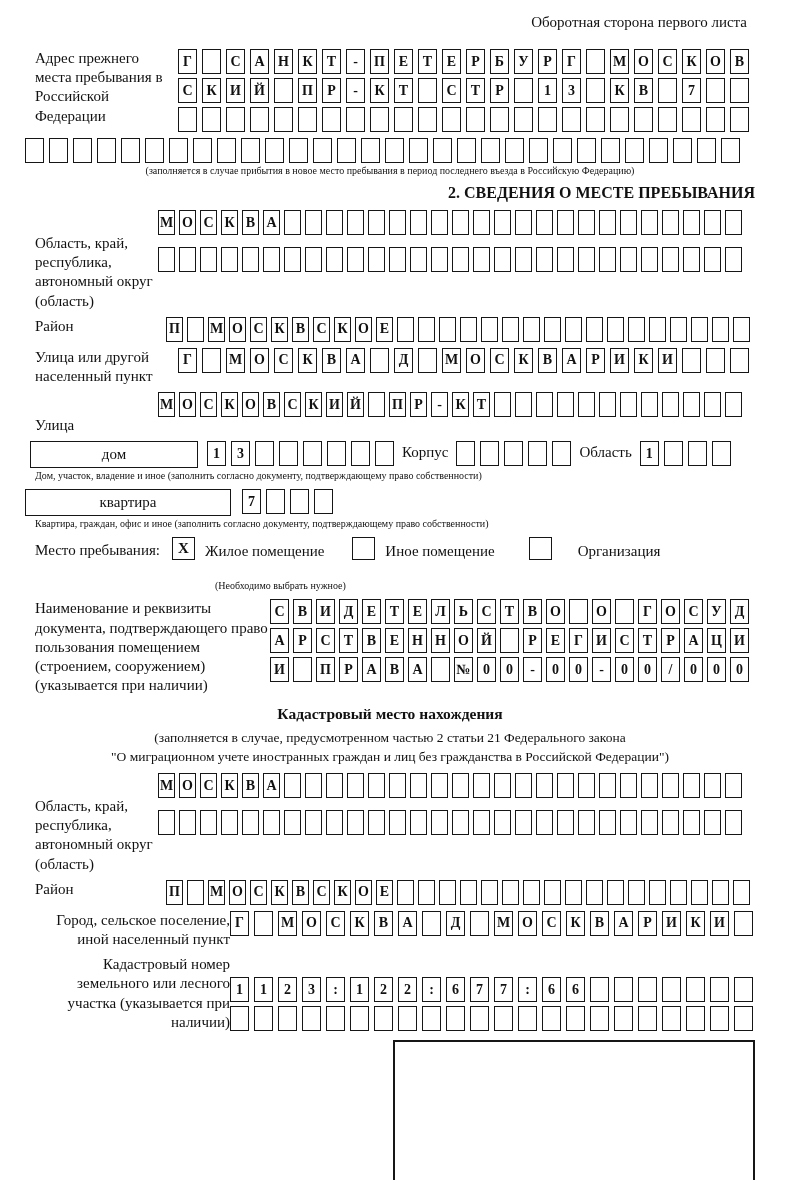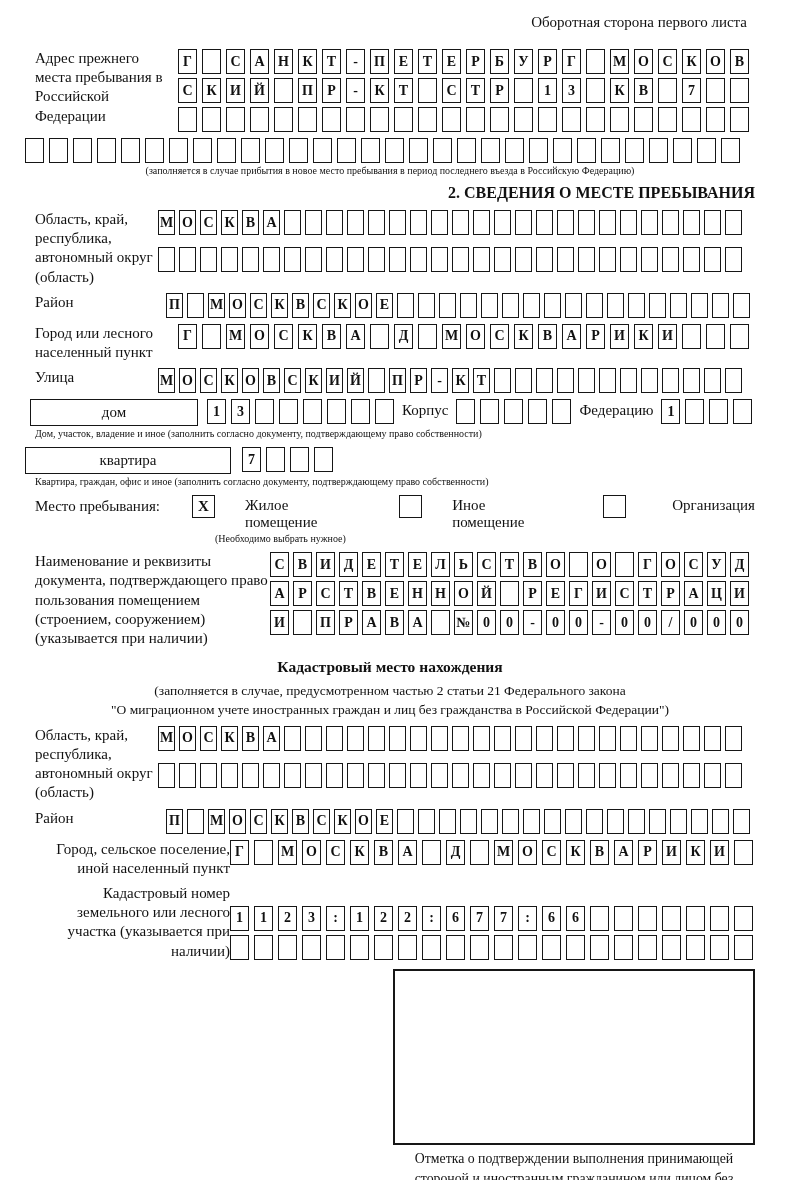--- a/index.html
+++ b/index.html
@@ -9,21 +9,21 @@
     font-family:"Liberation Serif","DejaVu Serif",serif;
     color:#111;
   }
   .page { padding:14px 45px 0 25px; }
 
   .hdr { text-align:right; font-size:15px; padding-right:8px; margin-bottom:18px; }
 
   .form-line { display:flex; align-items:flex-start; margin-bottom:6px; }
   .lbl { font-size:15px; line-height:1.28; padding-left:10px; flex:none; }
   .lbl-w143 { width:153px; }
-  .lbl-w123 { width:133px; }
+  .lbl-w123 { width:133px;margin-top:24px; }
   .lbl-w131 { width:141px; }
   .lbl-w153 { width:153px; }
   .lbl-w245 { width:245px; }
   .lbl-w205 { width:205px;text-align:right; }
 
   .rows { display:flex; flex-direction:column; }
   .cells { display:flex; }
   .cell {
     flex:none; width:19px; height:25px; border:1.6px solid #161616;
     margin-right:5px; display:flex; align-items:center; justify-content:center;
@@ -45,21 +45,21 @@
     flex:none; border:1.6px solid #161616; height:27px;
     display:flex; align-items:center; justify-content:center; font-size:15px;
   }
   .inline-lbl { font-size:15px; flex:none; padding:3px 8px 0 8px; }
 
   .chk {
     flex:none; width:23px; height:23px; border:1.6px solid #161616;
     display:flex; align-items:center; justify-content:center;
     font-size:15px; font-weight:bold; margin:0 10px;
   }
-  .mesto-row { display:flex; align-items:flex-start; margin-bottom:2px;gap:20px; }
+  .mesto-row { display:flex; align-items:flex-end; margin-bottom:20px; }
   .mesto-row .lbl { width:auto; padding-right:2px; padding-top:2px; }
   .mesto-opt { font-size:15px; padding-top:2px; }
 
   .fact-title { text-align:center; font-weight:bold; font-size:15.5px; margin:10px 0 6px 0; }
   .fact-note { text-align:center; font-size:13.5px; line-height:1.4; margin-bottom:6px; }
 
   .stamp-wrap { margin-left:368px; width:362px; margin-top:8px; }
   .stamp-box { width:362px; height:176px; border:2px solid #161616; }
   .stamp-note { width:362px; text-align:center; font-size:13.8px; line-height:1.45; margin-top:4px; }
 </style>
@@ -283,21 +283,21 @@
         <div class="cell"></div>
         <div class="cell"></div>
         <div class="cell"></div>
         <div class="cell"></div>
         <div class="cell"></div>
         <div class="cell"></div>
       </div>
   </div>
 
   <div class="form-line">
-    <div class="lbl lbl-w153">Город или лесного населенный пункт</div>
+    <div class="lbl lbl-w153">Улица или другой населенный пункт</div>
     <div class="cells">
         <div class="cell">Г</div>
         <div class="cell"></div>
         <div class="cell">М</div>
         <div class="cell">О</div>
         <div class="cell">С</div>
         <div class="cell">К</div>
         <div class="cell">В</div>
         <div class="cell">А</div>
         <div class="cell"></div>
@@ -366,21 +366,21 @@
         <div class="cell"></div>
       </div>
     <div class="inline-lbl">Корпус</div>
     <div class="cells">
         <div class="cell"></div>
         <div class="cell"></div>
         <div class="cell"></div>
         <div class="cell"></div>
         <div class="cell"></div>
       </div>
-    <div class="inline-lbl">Федерацию</div>
+    <div class="inline-lbl">Область</div>
     <div class="cells">
         <div class="cell">1</div>
         <div class="cell"></div>
         <div class="cell"></div>
         <div class="cell"></div>
       </div>
   </div>
   <div class="caption left">Дом, участок, владение и иное (заполнить согласно документу, подтверждающему право собственности)</div>
 
   <div class="form-line" style="margin-bottom:2px;">

